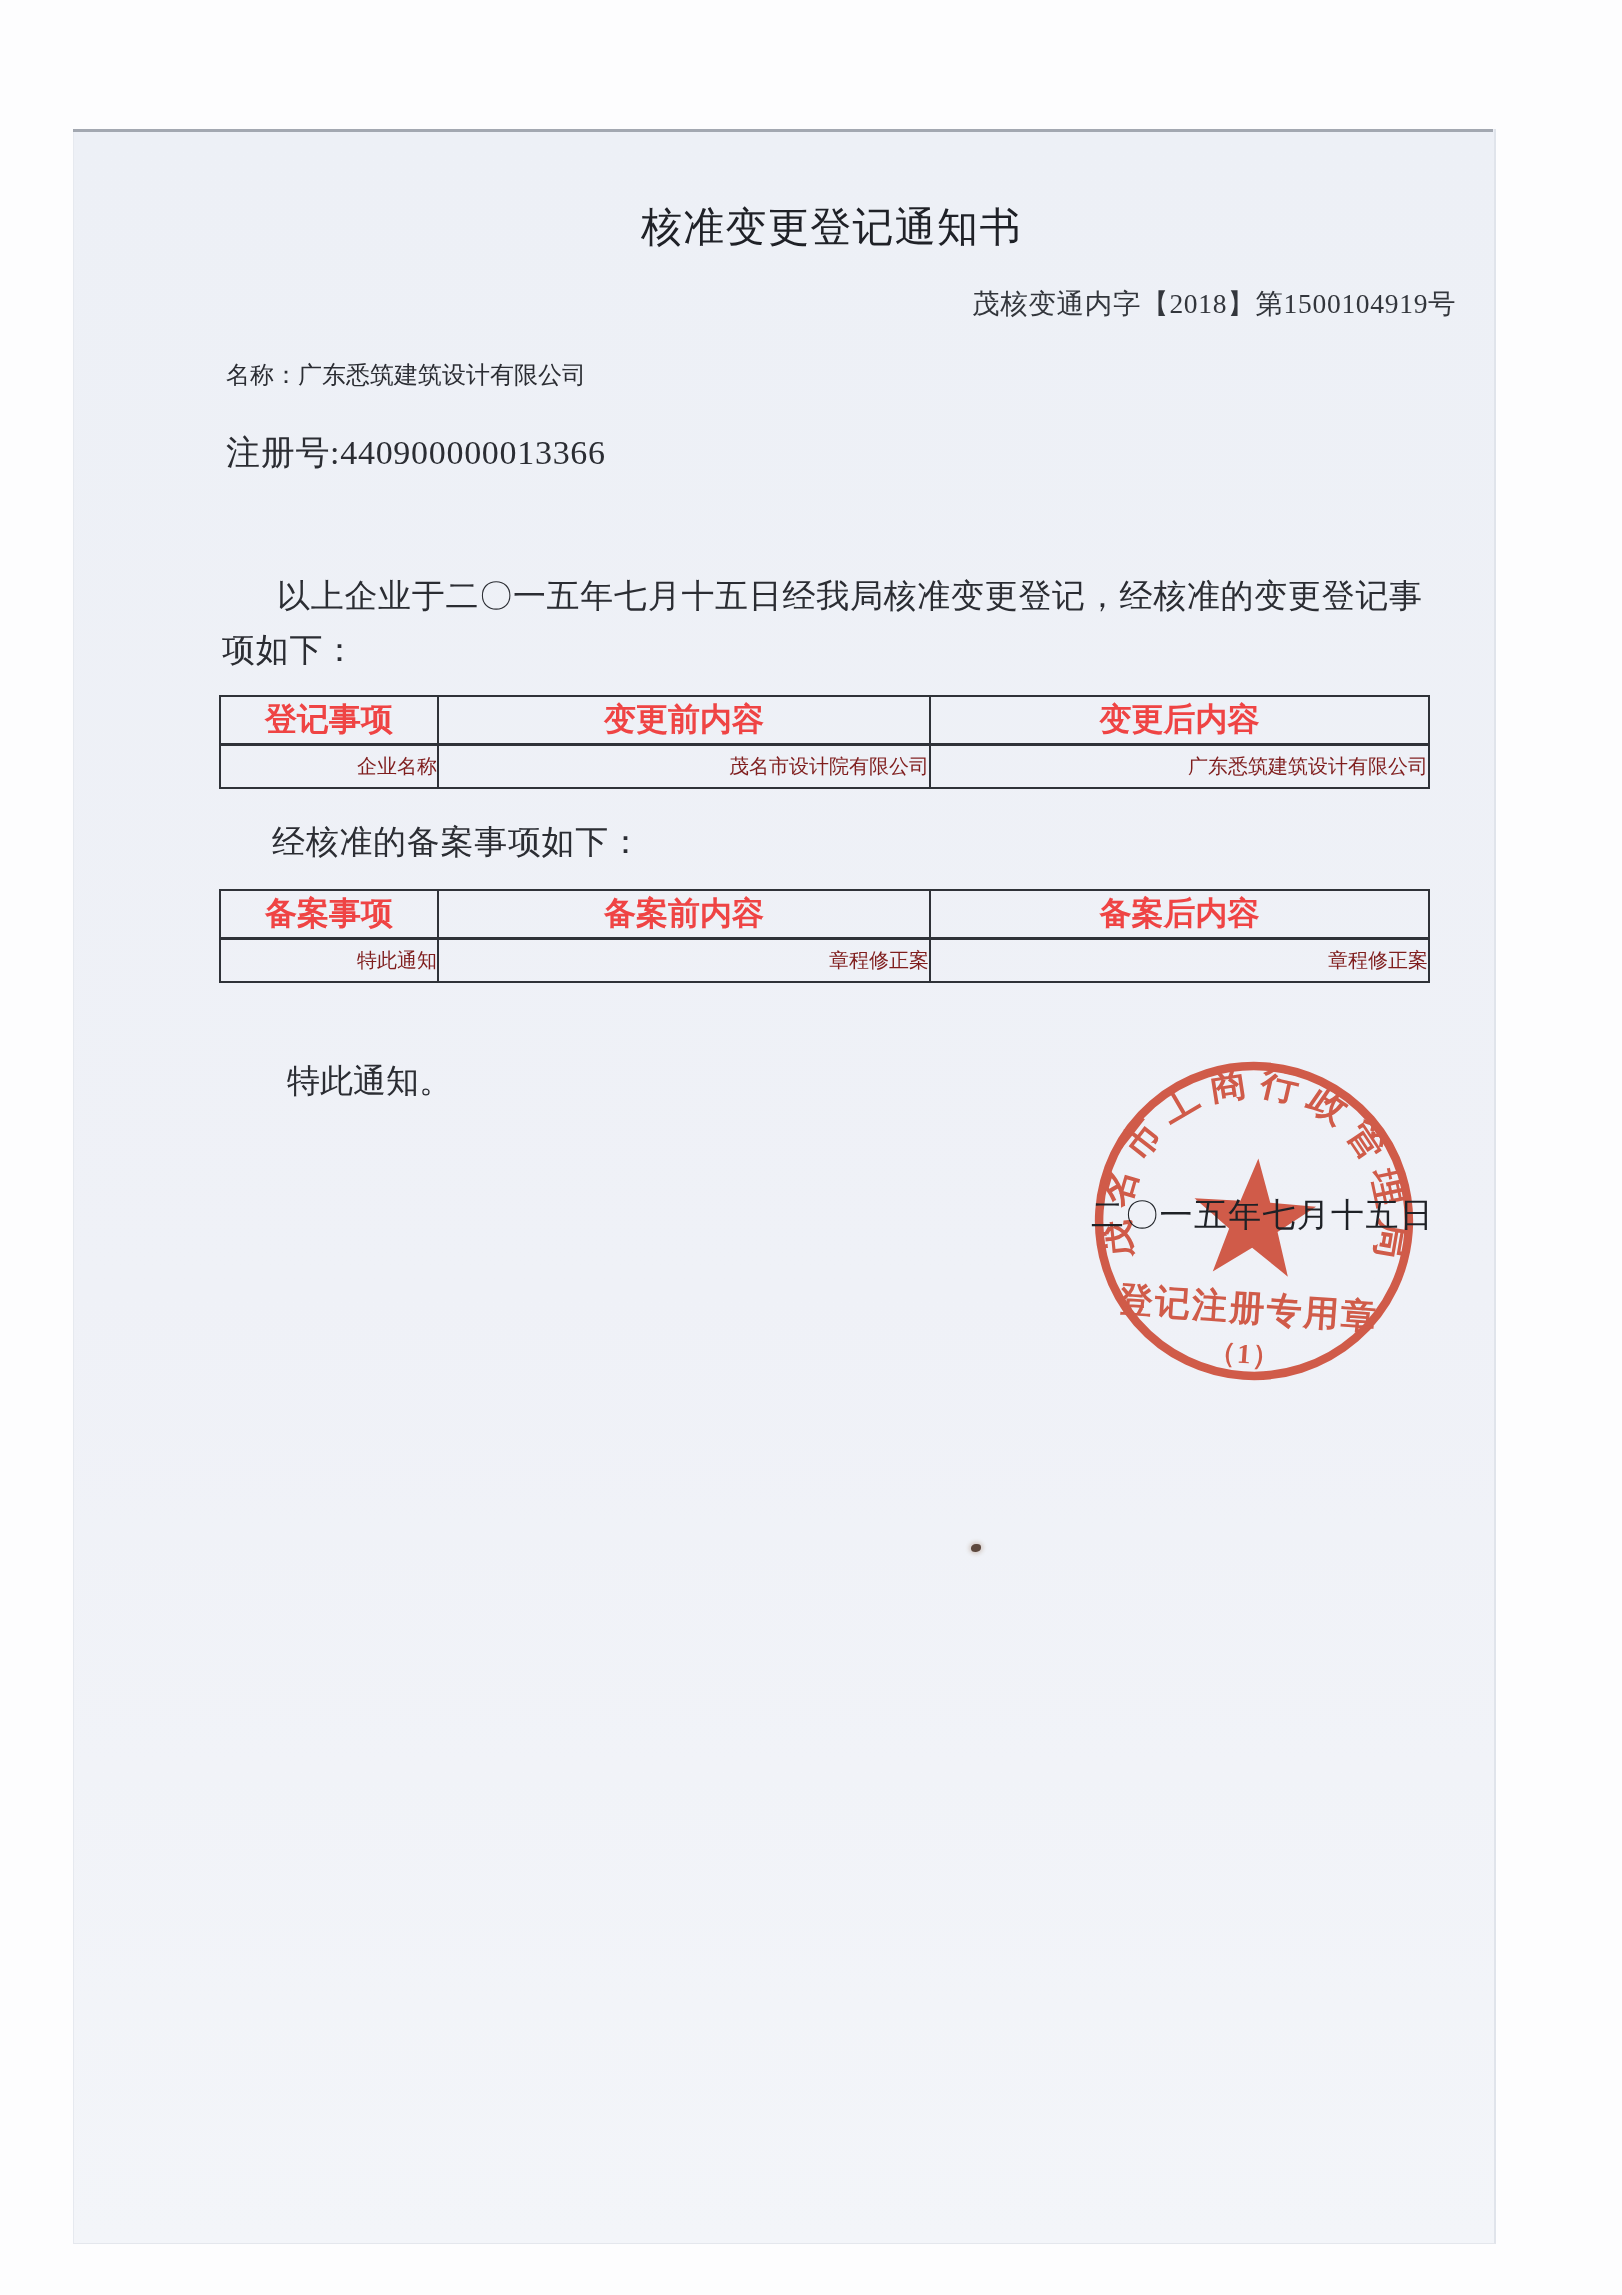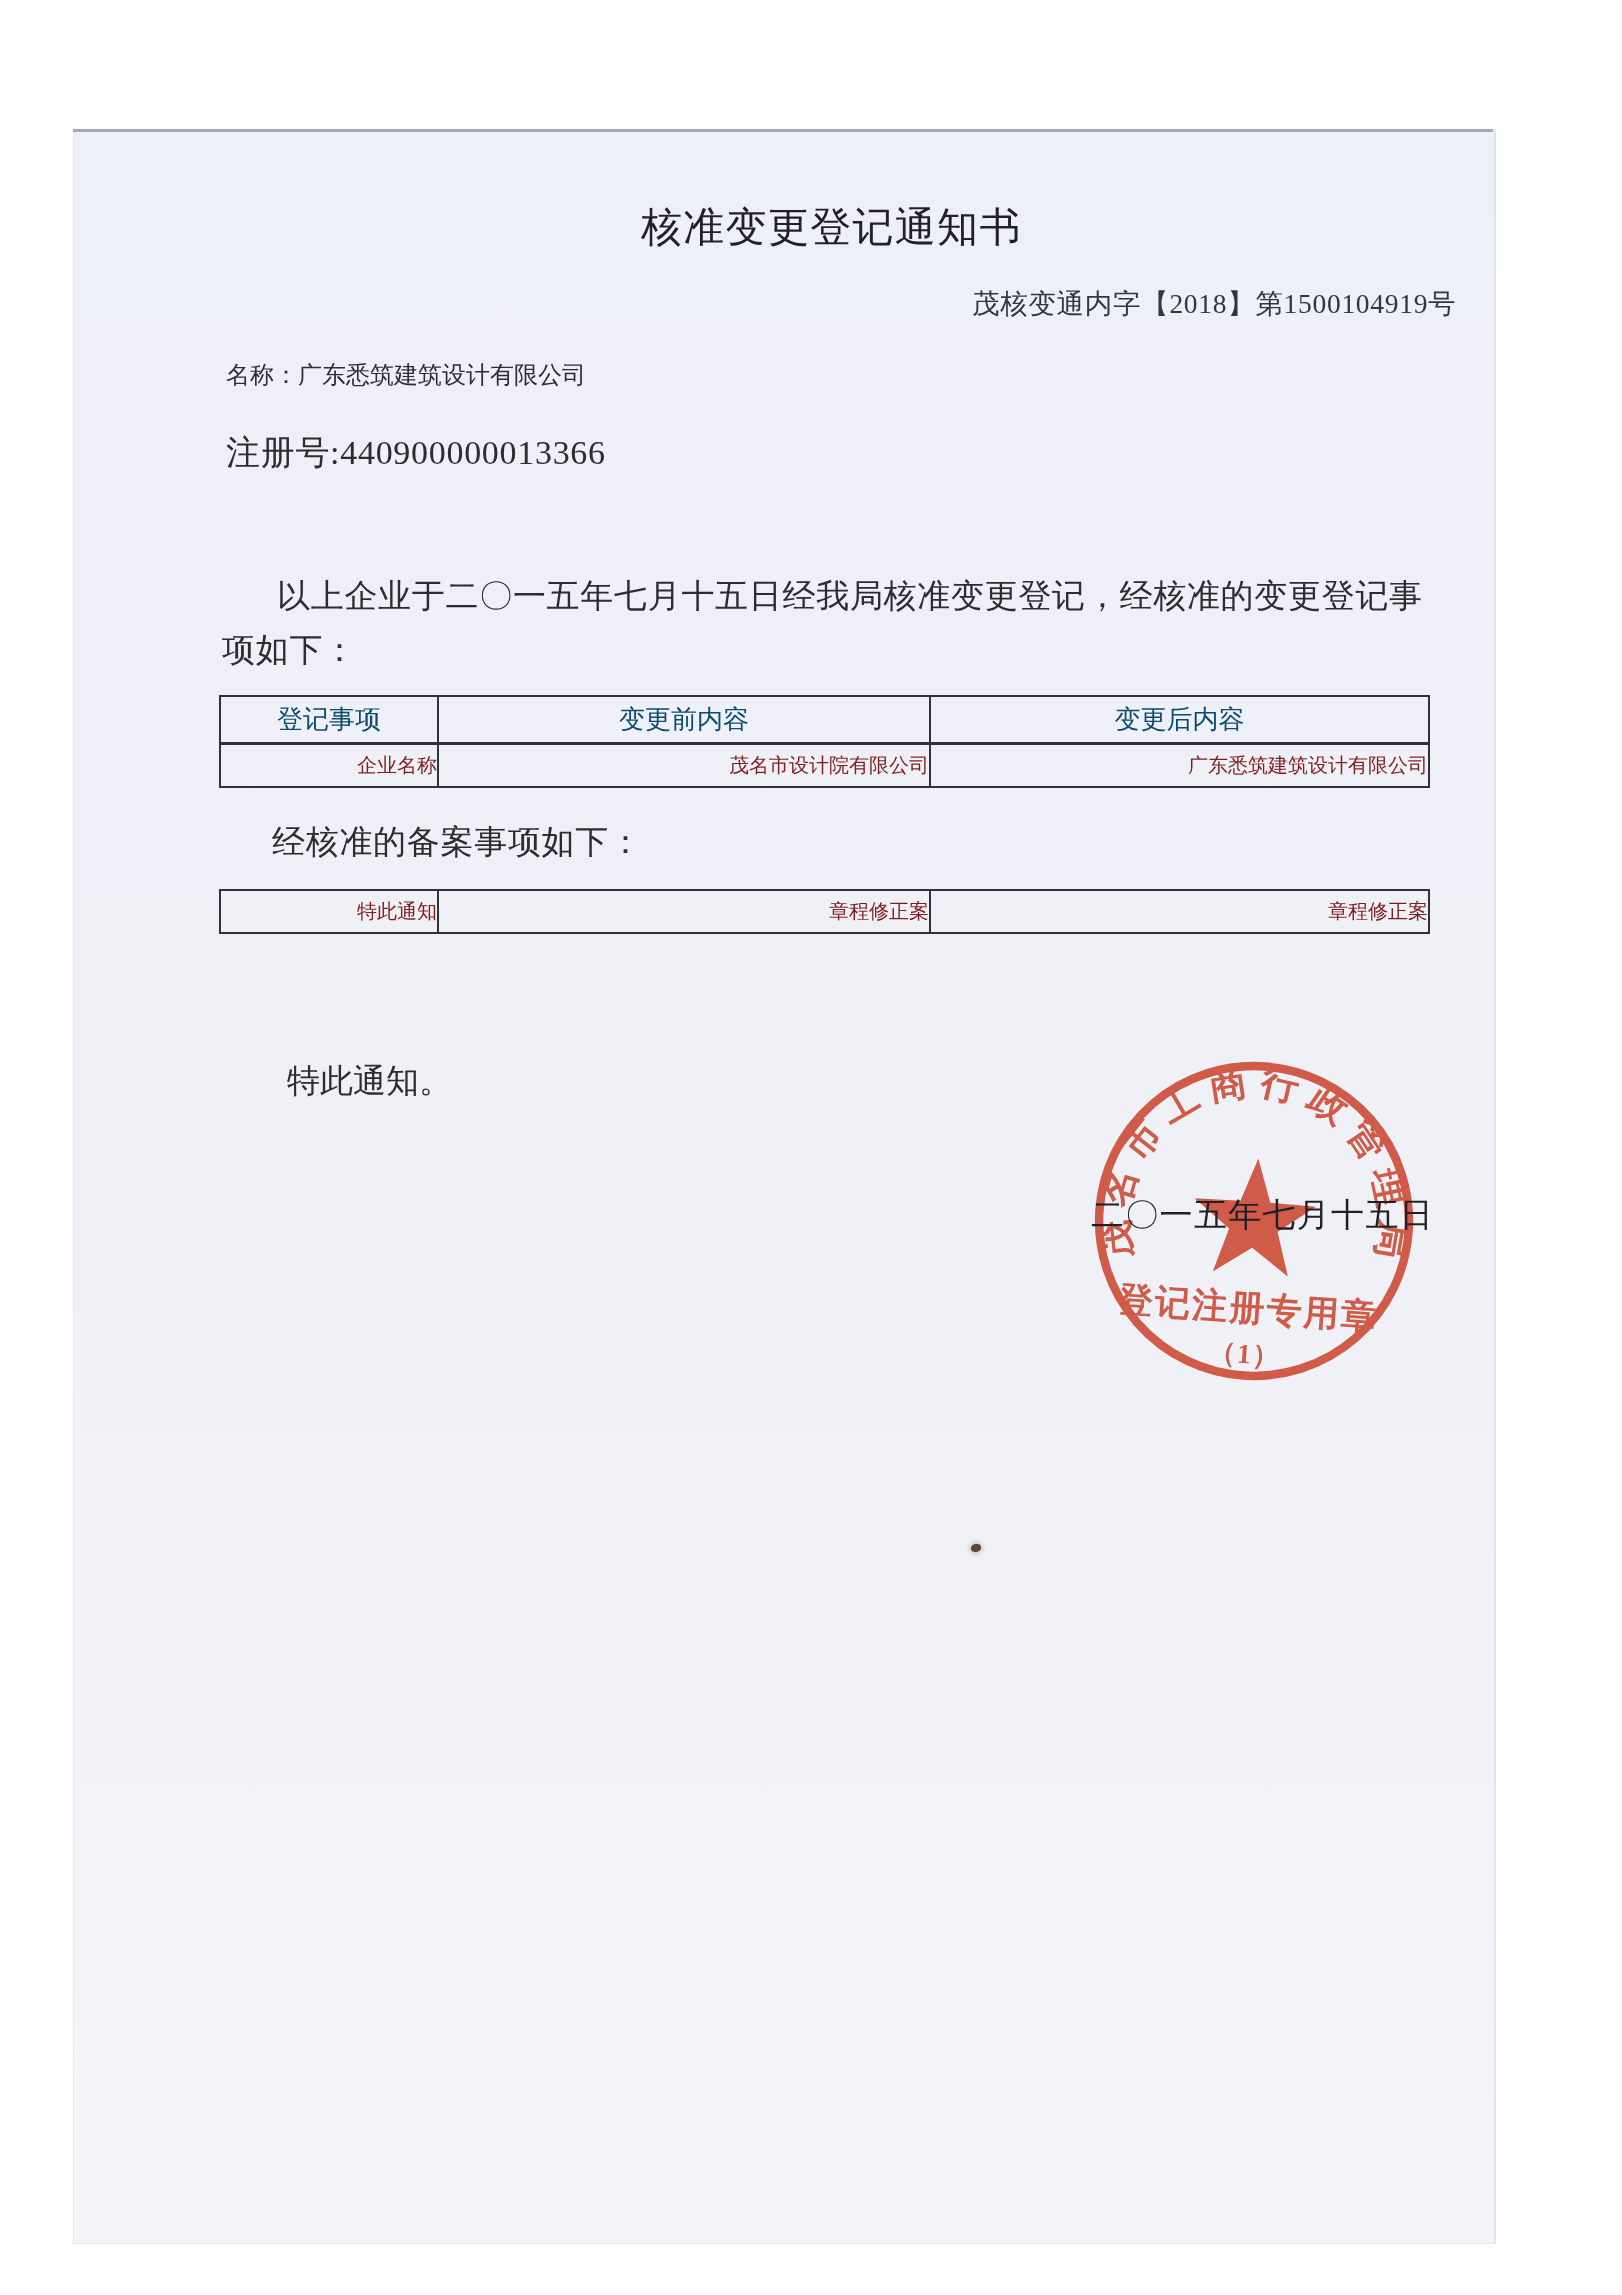--- a/index.html
+++ b/index.html
@@ -41,22 +41,22 @@
     width:1209px;background:transparent;
   }
   .t1{top:695px;}
   .t2{top:889px;}
   table.reg th,table.reg td{
     border:2px solid #2f3238;
     overflow:hidden;white-space:nowrap;
   }
   table.reg{border:2.6px solid #2f3238;}
   table.reg th{
-    font-size:26px;font-weight:normal;text-align:center;
-    border-bottom-width:3.9px;color:#0c4a6e;
+    font-size:32px;font-weight:bold;text-align:center;
+    border-bottom-width:3.9px;color:#ef4444;
   }
   .t1 th{height:43px;} .t1 td{height:41px;}
   .t2 th{height:42px;} .t2 td{height:41px;}
   table.reg td{font-size:20px;text-align:right;padding:0 0 0 7.9px;color:#7f1d1d;}
   .col-a{width:218px;} .col-b{width:492px;} .col-c{width:499px;}
   .seal{position:absolute;left:1071px;top:1038px;width:366px;height:366px;}
   .issue-date{
     left:1091px;top:1196px;font-size:33px;line-height:39px;
     letter-spacing:1.3px;color:#1e2126;
   }
@@ -105,20 +105,25 @@
 
 <div class="abs filing-intro">经核准的备案事项如下：</div>
 
 <table class="reg t2">
   <colgroup>
       <col class="col-a">
       <col class="col-b">
       <col class="col-c">
     </colgroup>
   <tbody>
+      <tr>
+    <th>备案事项</th>
+    <th>备案前内容</th>
+    <th>备案后内容</th>
+  </tr>
   <tr>
     <td>特此通知</td>
     <td>章程修正案</td>
     <td>章程修正案</td>
   </tr>
 </tbody>
   </table>
 
 <div class="abs notice-close">特此通知。</div>
 

